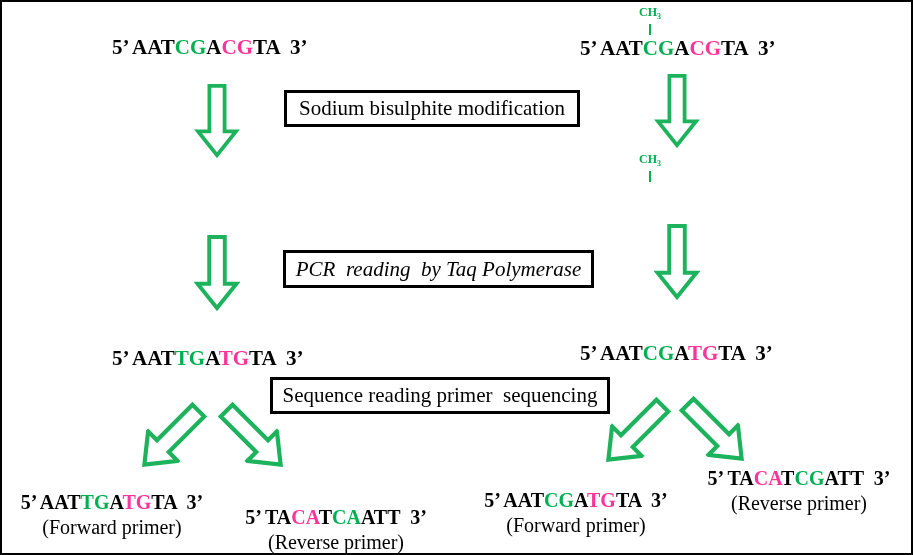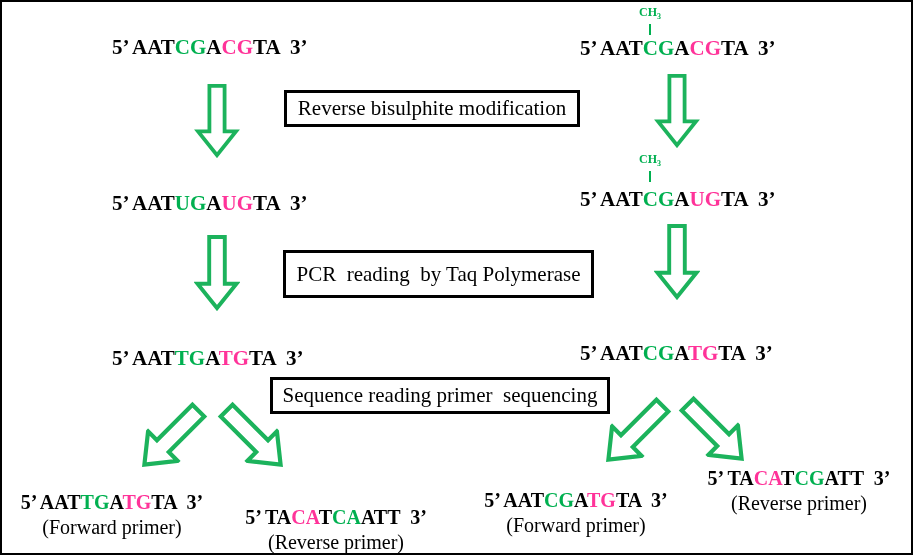--- a/index.html
+++ b/index.html
@@ -54,43 +54,41 @@
     <svg width="46" height="74" viewBox="0 0 44 78">
         <polygon points="14,2 30,2 30,50 42,50 22,75 2,50 14,50" fill="#ffffff" stroke-width="4" stroke="#1CB35C"></polygon>
       </svg>
   </div>
   <div class="arrow" style="left:652px; top:72px;">
     <svg width="46" height="74" viewBox="0 0 44 78">
         <polygon points="14,2 30,2 30,50 42,50 22,75 2,50 14,50" fill="#ffffff" stroke-width="4" stroke="#1CB35C"></polygon>
       </svg>
   </div>
 
-  <div class="procbox" style="left:282px; top:88px; width:296px; height:37px;">Reverse bisulphite modification</div>
+  <div class="procbox" style="left:282px; top:88px; width:296px; height:37px;">Sodium bisulphite modification</div>
 
-  <div class="seq" style="left:110px; top:188px;"><span style="color: rgb(0, 0, 0);">5’ AAT</span><span style="color: rgb(0, 176, 80);">UG</span><span style="color: rgb(0, 0, 0);">A</span><span style="color: rgb(255, 51, 153);">UG</span><span style="color: rgb(0, 0, 0);">TA</span><span style="color: rgb(0, 0, 0);">  3’</span></div>
 
   <div class="methyl-wrap" style="left:578px; top:151px;">
     <div class="ch3" style="color: rgb(0, 176, 80);"><span>CH</span><sub>3</sub>
       <div class="ch3-line" style="background: rgb(0, 176, 80);"></div>
     </div>
-    <div class="seq" style="top:33px;"><span style="color: rgb(0, 0, 0);">5’ AAT</span><span style="color: rgb(0, 176, 80);">CG</span><span style="color: rgb(0, 0, 0);">A</span><span style="color: rgb(255, 51, 153);">UG</span><span style="color: rgb(0, 0, 0);">TA</span><span style="color: rgb(0, 0, 0);">  3’</span></div>
   </div>
 
   <div class="arrow" style="left:192px; top:233px;">
     <svg width="46" height="76" viewBox="0 0 44 78">
         <polygon points="14,2 30,2 30,50 42,50 22,75 2,50 14,50" fill="#ffffff" stroke-width="4" stroke="#1CB35C"></polygon>
       </svg>
   </div>
   <div class="arrow" style="left:652px; top:222px;">
     <svg width="46" height="76" viewBox="0 0 44 78">
         <polygon points="14,2 30,2 30,50 42,50 22,75 2,50 14,50" fill="#ffffff" stroke-width="4" stroke="#1CB35C"></polygon>
       </svg>
   </div>
 
-  <div class="procbox" style="left:281px; top:248px; width:311px; height:48px;">PCR  reading  by Taq Polymerase</div>
+  <div class="procbox" style="left:281px; top:248px; width:311px; height:38px;font-style:italic;">PCR  reading  by Taq Polymerase</div>
 
   <div class="seq" style="left:110px; top:343px;"><span style="color: rgb(0, 0, 0);">5’ AAT</span><span style="color: rgb(0, 176, 80);">TG</span><span style="color: rgb(0, 0, 0);">A</span><span style="color: rgb(255, 51, 153);">TG</span><span style="color: rgb(0, 0, 0);">TA</span><span style="color: rgb(0, 0, 0);">  3’</span></div>
   <div class="seq" style="left:578px; top:338px;"><span style="color: rgb(0, 0, 0);">5’ AAT</span><span style="color: rgb(0, 176, 80);">CG</span><span style="color: rgb(0, 0, 0);">A</span><span style="color: rgb(255, 51, 153);">TG</span><span style="color: rgb(0, 0, 0);">TA</span><span style="color: rgb(0, 0, 0);">  3’</span></div>
 
   <div class="procbox" style="left:268px; top:375px; width:340px; height:37px;">Sequence reading primer  sequencing</div>
 
   <div class="diag dl" style="left:121px; top:388px;">
     <svg width="46" height="90" viewBox="0 0 44 78">
         <polygon points="14,2 30,2 30,50 42,50 22,75 2,50 14,50" fill="#ffffff" stroke-width="4" stroke="#1CB35C"></polygon>
       </svg>

